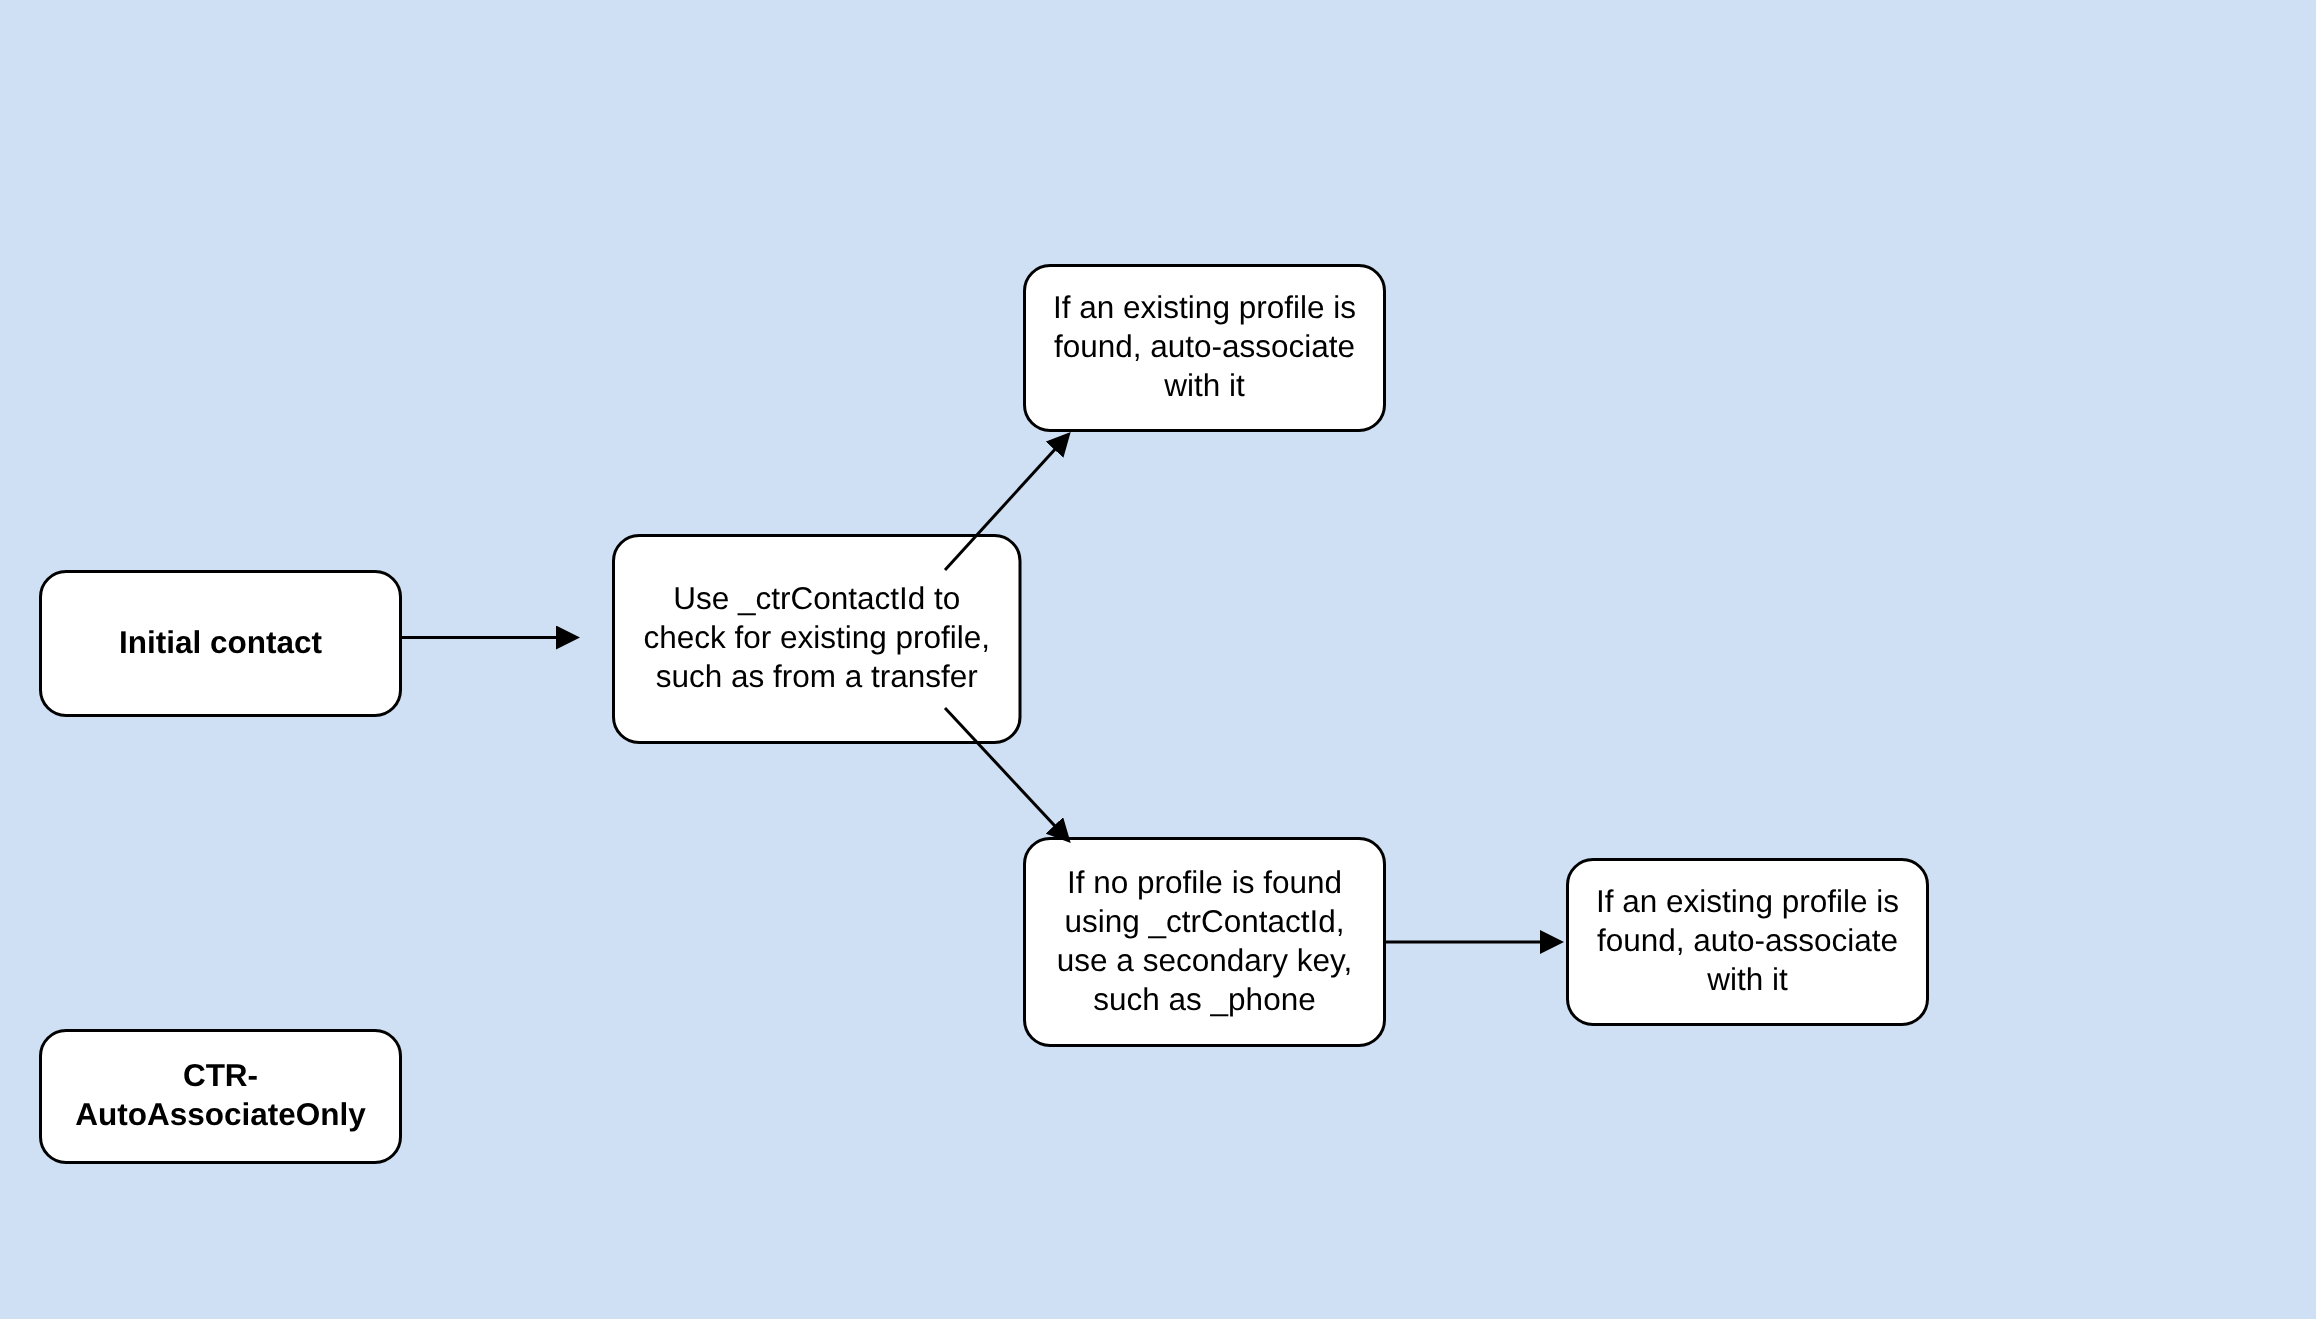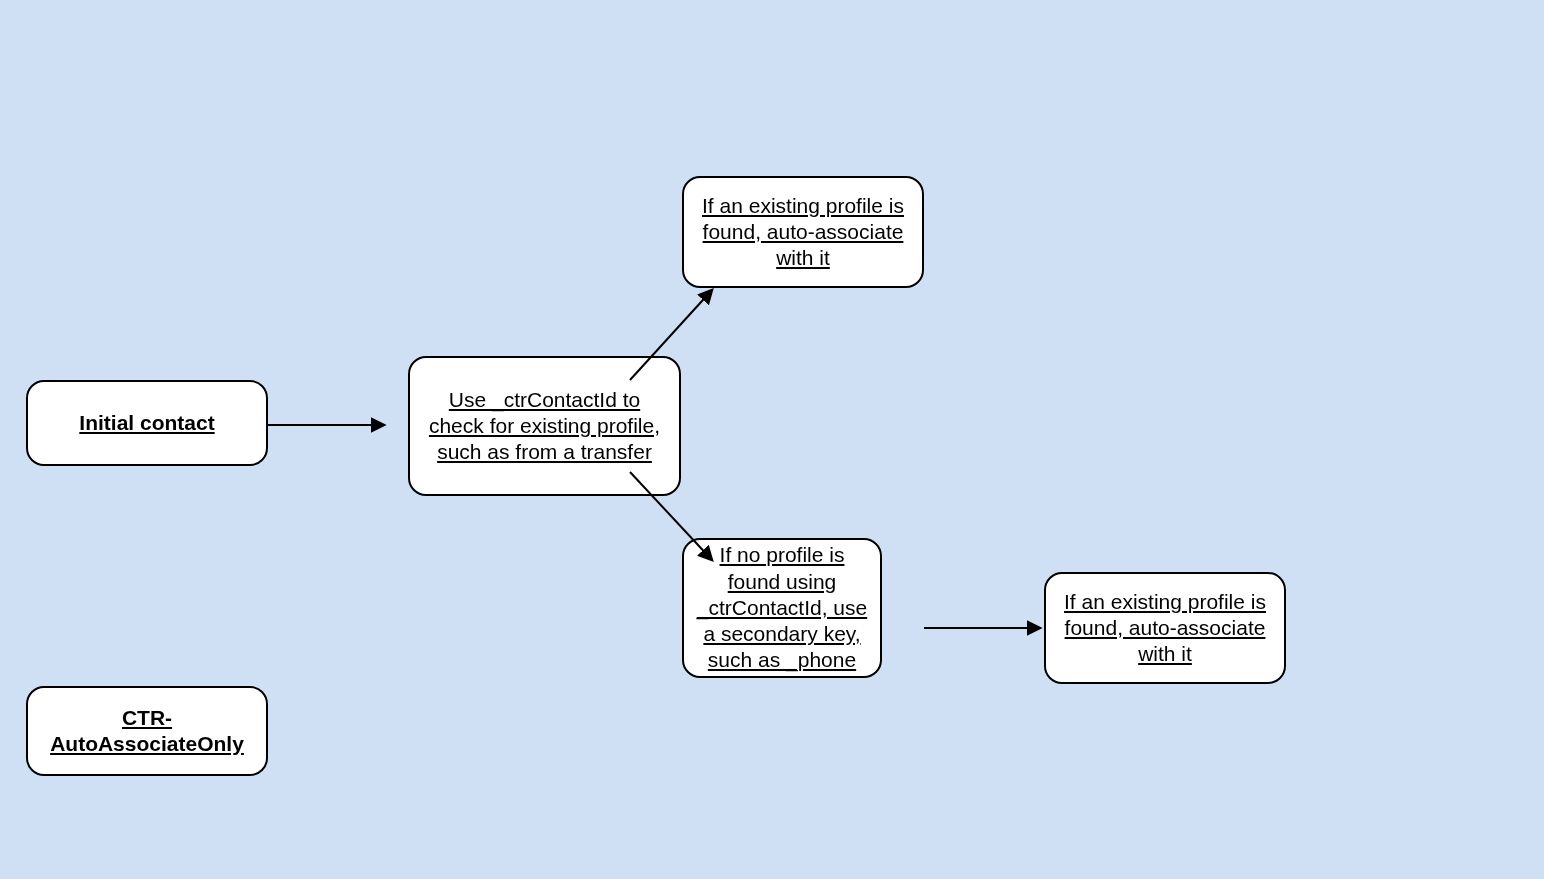--- a/index.html
+++ b/index.html
@@ -19,44 +19,43 @@
     border-radius: 18px;
     display: flex;
     align-items: center;
     justify-content: center;
     text-align: center;
     box-sizing: border-box;
     padding: 8px 12px;
     font-size: 21px;
     line-height: 1.25;
     color: #000;
-    text-decoration: underline;
   }
   .node.bold {
     font-weight: 700;
   }
   svg.edges {
     position: absolute;
     left: 0;
     top: 0;
     width: 1544px;
     height: 879px;
     pointer-events: none;
   }
 </style>
 </head>
 <body>
 
-<div class="node bold" style="left:26px; top:380px; width:242px; height:86px;">Initial contact</div>
+<div class="node bold" style="left:26px; top:380px; width:242px; height:98px;">Initial contact</div>
 
 <div class="node" style="left:408px; top:356px; width:273px; height:140px;">Use _ctrContactId to check for existing profile, such as from a transfer</div>
 
 <div class="node" style="left:682px; top:176px; width:242px; height:112px;">If an existing profile is found, auto-associate with it</div>
 
-<div class="node" style="left:682px; top:538px; width:200px; height:140px;">If no profile is found using _ctrContactId, use a secondary key, such as _phone</div>
+<div class="node" style="left:682px; top:558px; width:242px; height:140px;">If no profile is found using _ctrContactId, use a secondary key, such as _phone</div>
 
 <div class="node" style="left:1044px; top:572px; width:242px; height:112px;">If an existing profile is found, auto-associate with it</div>
 
 <div class="node bold" style="left:26px; top:686px; width:242px; height:90px;">CTR-AutoAssociateOnly</div>
 
 <svg class="edges" viewBox="0 0 1544 879">
   <defs>
     <marker id="arrow" viewBox="0 0 12 12" refX="10" refY="6" markerWidth="8" markerHeight="8" orient="auto-start-reverse">
       <path d="M 0 0 L 12 6 L 0 12 z" fill="#000"></path>
     </marker>

